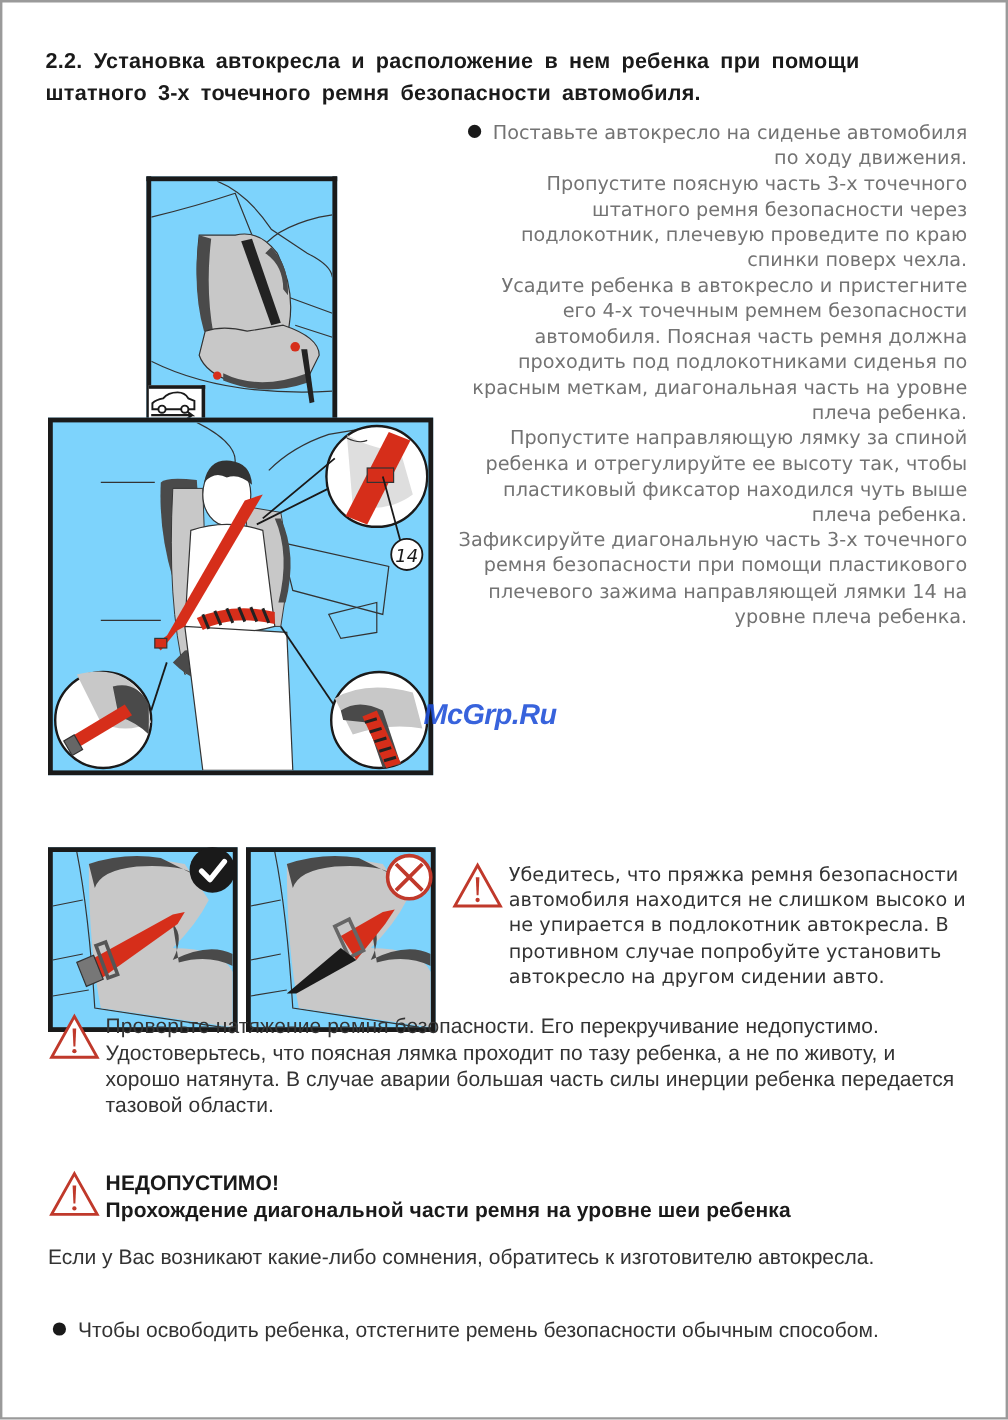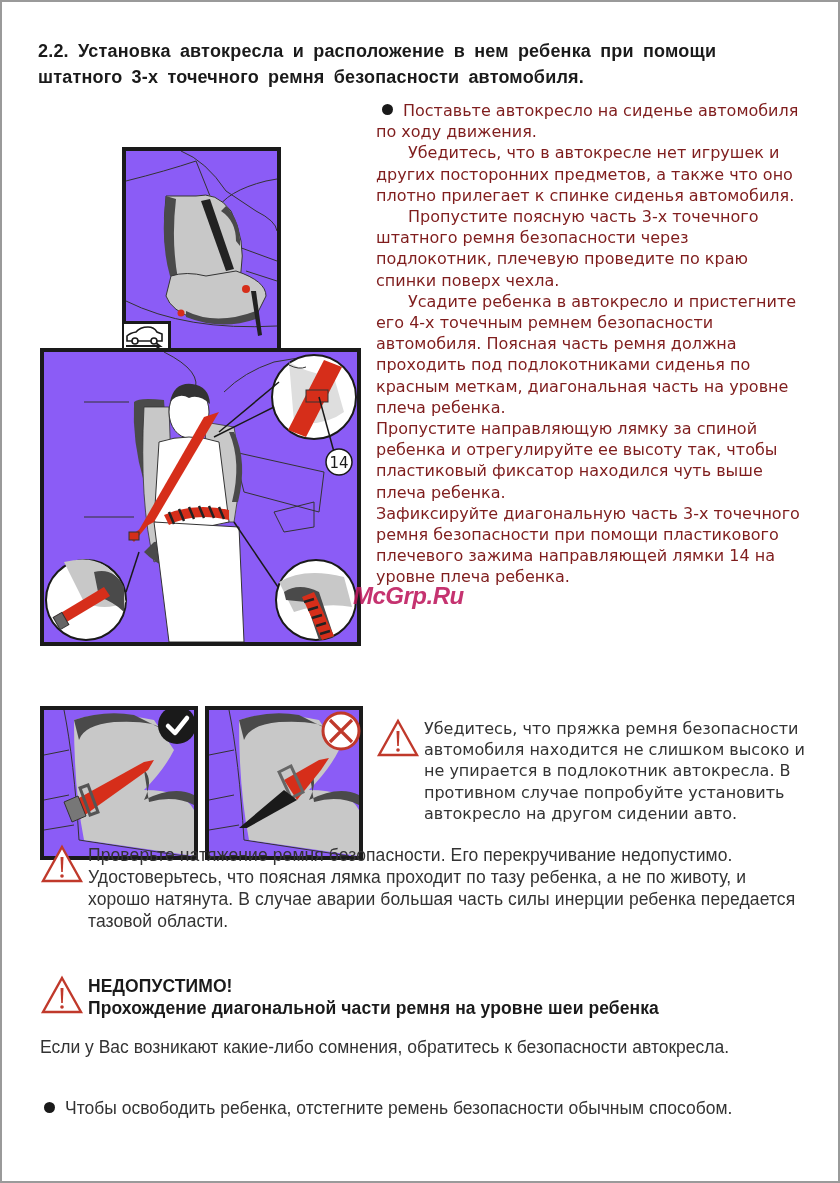--- a/index.html
+++ b/index.html
@@ -1,35 +1,35 @@
 <!DOCTYPE html>
 <html><head>
 <meta charset="utf-8">
 <style>
   html, body { margin:0; padding:0; background:#fff; }
   body { width:840px; height:1183px; position:relative; overflow:hidden; font-family:"DejaVu Sans", sans-serif; color:#2a2a2a; }
   .page-border { position:absolute; left:0; top:0; width:836px; height:1179px; border:2px solid #9a9a9a; border-right-width:3px; border-bottom-width:3px; box-sizing:content-box; pointer-events:none; }
   .heading { position:absolute; left:38px; top:38px; width:770px; font-family:"Liberation Sans", sans-serif; font-weight:bold; font-size:18px; line-height:26px; color:#1a1a1a; letter-spacing:0.2px; word-spacing:4px; text-align:justify; }
   .heading span { display:block; }
-  .col-text { position:absolute; left:376px; top:100px; width:430px; font-size:16px; line-height:21.2px; color:#7f1d1d; }
+  .col-text { position:absolute; left:376px; top:100px; width:430px; font-size:16px; line-height:21.2px; color:#737373;text-align:right; }
   .col-text p { margin:0; }
   .col-text .ind { text-indent:32px; }
   .bullet { display:inline-block; width:11px; height:11px; border-radius:50%; background:#1a1a1a; margin-right:10px; margin-left:6px; vertical-align:1px; }
   .warn-right { position:absolute; left:376px; top:718px; width:430px; }
   .warn-right .tri { position:absolute; left:0; top:0; }
   .warn-right .txt { margin-left:48px; font-size:16px; line-height:21.2px; color:#333; }
   .warn-block { position:absolute; left:40px; width:770px; }
   .warn-block .tri { position:absolute; left:0; top:0; }
   .warn-block .txt { margin-left:48px; font-family:"Liberation Sans", sans-serif; font-size:17.5px; line-height:22px; color:#333; letter-spacing:0.1px; }
   .warn-block .txt.bold { font-weight:bold; color:#1a1a1a; }
   .plain { position:absolute; left:40px; width:770px; font-family:"Liberation Sans", sans-serif; font-size:17.5px; line-height:22px; color:#333; }
   .plain p { margin:0; }
-  .fig { position:absolute; background:#8b5cf6; border:4px solid #1a1a1a; box-sizing:border-box; overflow:hidden; }
+  .fig { position:absolute; background:#7dd3fc; border:4px solid #1a1a1a; box-sizing:border-box; overflow:hidden;font-style:italic; }
   .fig svg { display:block; }
-  .watermark { position:absolute; left:353px; top:582px; font-family:"Liberation Sans", sans-serif; font-style:italic; font-weight:bold; font-size:24px; color:#be185d; opacity:0.88; letter-spacing:-0.5px; pointer-events:none; }
+  .watermark { position:absolute; left:353px; top:582px; font-family:"Liberation Sans", sans-serif; font-style:italic; font-weight:bold; font-size:24px; color:#1d4ed8; opacity:0.88; letter-spacing:-0.5px; pointer-events:none; }
 </style>
 </head>
 <body>
 
 <div class="page-border"></div>
 
 <h1 class="heading" style="margin:0;">
   <span>2.2. Установка автокресла и расположение в нем ребенка при помощи</span>
   <span>штатного 3-х точечного ремня безопасности автомобиля.</span>
 </h1>
@@ -138,21 +138,20 @@
 </div>
 <div style="position:absolute; left:320px; top:710px; width:42px; height:42px;">
   <svg width="42" height="42" viewBox="0 0 42 42">
     <circle cx="21" cy="21" r="18" fill="#fff" stroke="#c0392b" stroke-width="3"></circle>
     <path d="M10 10 L32 32 M32 10 L10 32" stroke="#c0392b" stroke-width="3.2"></path>
   </svg>
 </div>
 
 <div class="col-text">
   <p><span class="bullet"></span><span>Поставьте автокресло на сиденье автомобиля по ходу движения.</span></p>
-  <p class="ind">Убедитесь, что в автокресле нет игрушек и других посторонних предметов, а также что оно плотно прилегает к спинке сиденья автомобиля.</p>
   <p class="ind">Пропустите поясную часть 3-х точечного штатного ремня безопасности через подлокотник, плечевую проведите по краю спинки поверх чехла.</p>
   <p class="ind">Усадите ребенка в автокресло и пристегните его 4-х точечным ремнем безопасности автомобиля. Поясная часть ремня должна проходить под подлокотниками сиденья по красным меткам, диагональная часть на уровне плеча ребенка.</p>
   <p>Пропустите направляющую лямку за спиной ребенка и отрегулируйте ее высоту так, чтобы пластиковый фиксатор находился чуть выше плеча ребенка.</p>
   <p>Зафиксируйте диагональную часть 3-х точечного ремня безопасности при помощи пластикового плечевого зажима направляющей лямки 14 на уровне плеча ребенка.</p>
 </div>
 
 <div class="watermark">McGrp.Ru</div>
 
 <div class="warn-right">
   <svg class="tri" width="44" height="40" viewBox="0 0 44 40">
@@ -178,18 +177,18 @@
     <path d="M20.5 13 L23.5 13 L22.8 28 L21.2 28 Z" fill="#c0392b"></path>
     <circle cx="22" cy="32" r="1.8" fill="#c0392b"></circle>
   </svg>
   <div class="txt bold">
     <div>НЕДОПУСТИМО!</div>
     <div>Прохождение диагональной части ремня на уровне шеи ребенка</div>
   </div>
 </div>
 
 <div class="plain" style="top:1036px;">
-  <p>Если у Вас возникают какие-либо сомнения, обратитесь к безопасности автокресла.</p>
+  <p>Если у Вас возникают какие-либо сомнения, обратитесь к изготовителю автокресла.</p>
 </div>
 
 <div class="plain" style="top:1097px;">
   <p><span class="bullet" style="margin-left:4px;"></span><span>Чтобы освободить ребенка, отстегните ремень безопасности обычным способом.</span></p>
 </div>
 
 </body></html>

